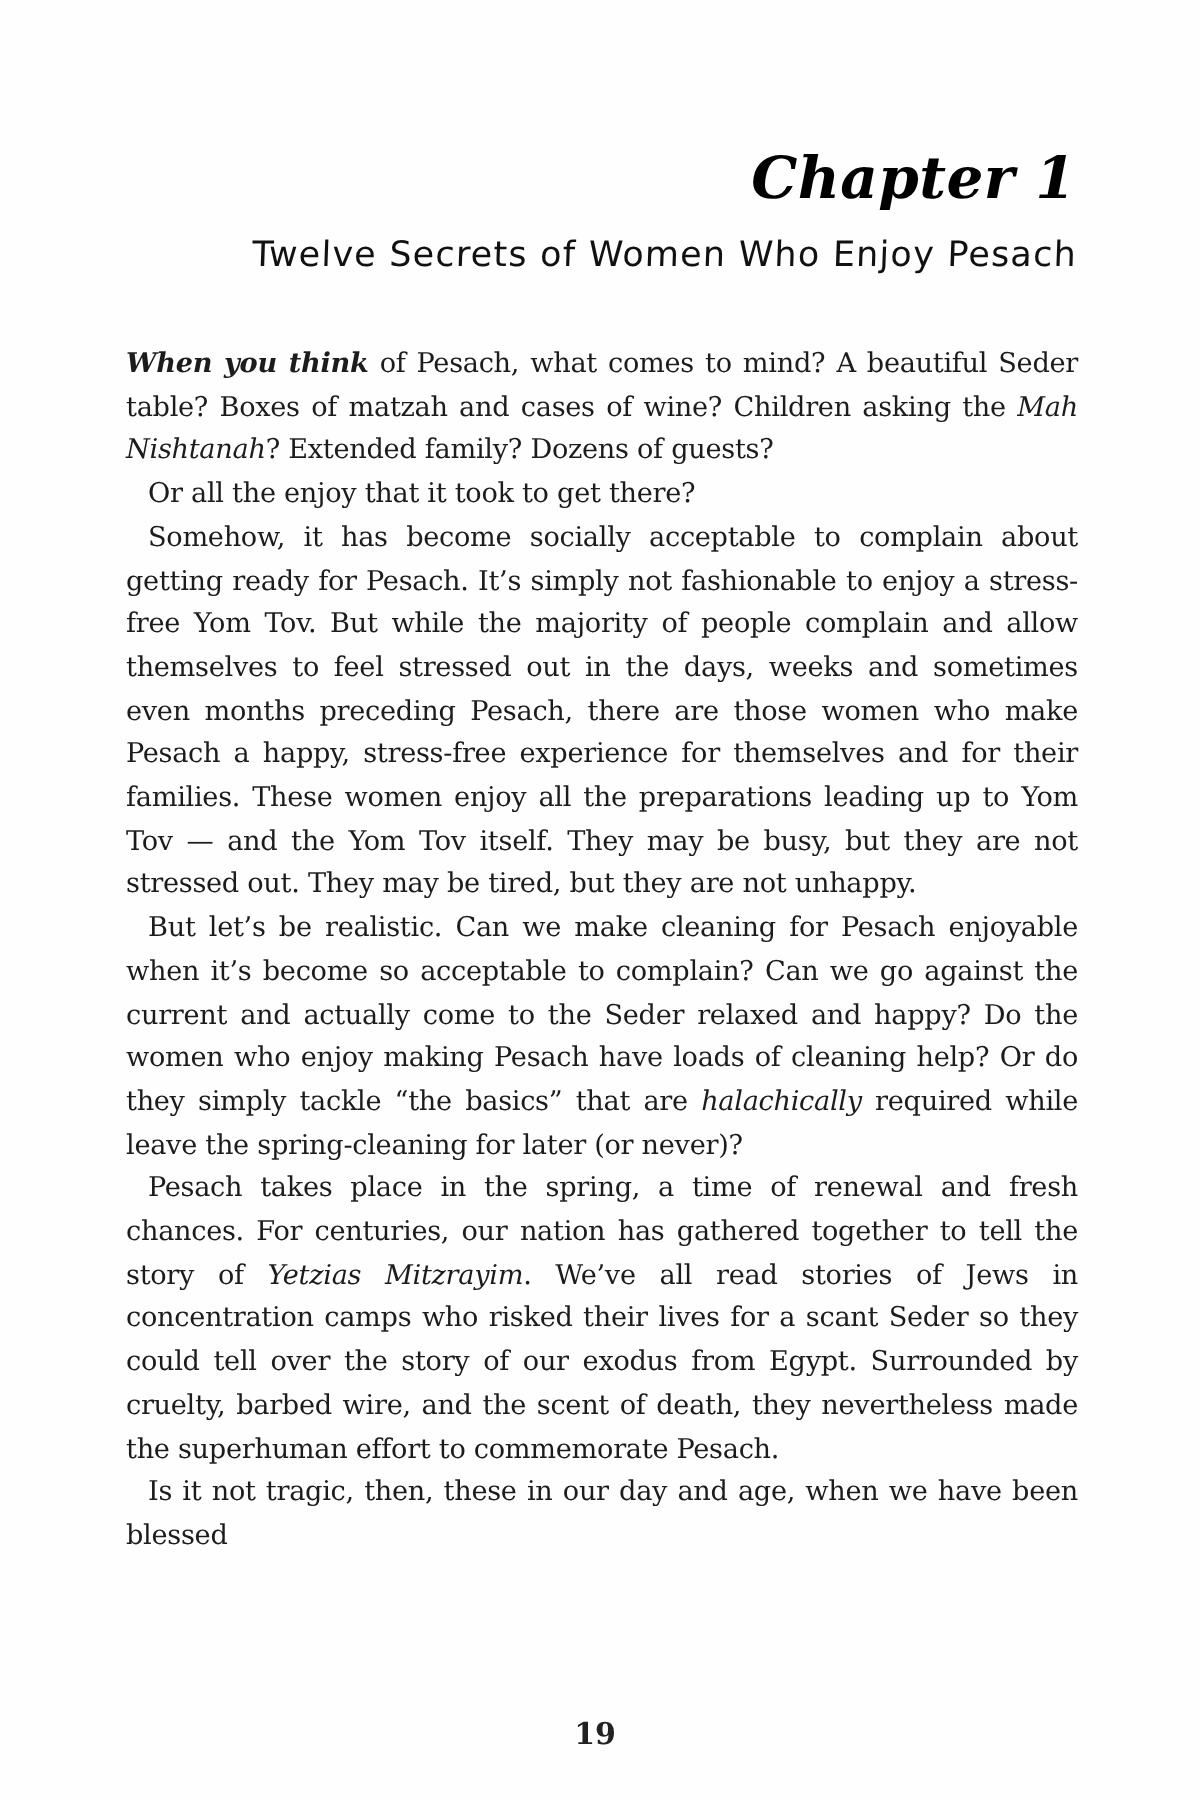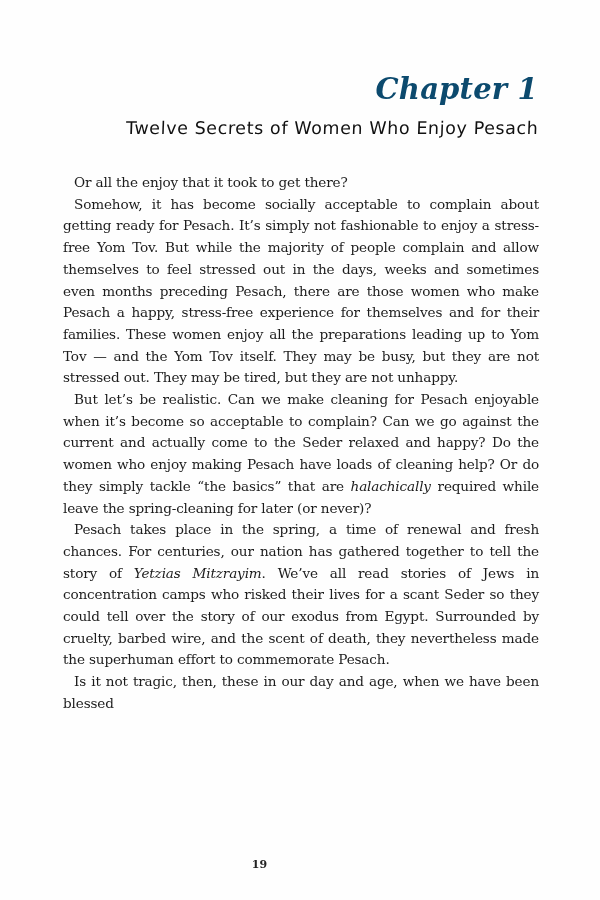--- a/index.html
+++ b/index.html
@@ -23,21 +23,21 @@
     .chapter-title {
       position: absolute;
       right: 62px;
       top: 72px;
       margin: 0;
       font-family: "DejaVu Serif", serif;
       font-style: italic;
       font-weight: bold;
       font-size: 29px;
       letter-spacing: 0.2px;
-      color: #0c4a6e;
+      color: #000000;
     }
     .chapter-subtitle {
       position: absolute;
       right: 62px;
       top: 118px;
       margin: 0;
       font-family: "DejaVu Sans", sans-serif;
       font-weight: normal;
       font-size: 17.5px;
       letter-spacing: 0.6px;
@@ -71,33 +71,35 @@
       font-style: italic;
     }
     .folio {
       position: absolute;
       left: 0;
       width: 519px;
       top: 858px;
       text-align: center;
       font-family: "DejaVu Serif", serif;
       font-weight: bold;
-      font-size: 11px;
+      font-size: 15px;
       color: #222;
+      padding-left: 38px;
     }
   </style>
 </head>
 <body>
 
 <div class="page">
 
   <h1 class="chapter-title">Chapter 1</h1>
   <h2 class="chapter-subtitle">Twelve Secrets of Women Who Enjoy Pesach</h2>
 
   <div class="body-text">
+    <p class="first"><span class="lead">When you think</span><span> of Pesach, what comes to mind? A beautiful Seder table? Boxes of matzah and cases of wine? Children asking the </span><em>Mah Nishtanah</em><span>? Extended family? Dozens of guests?</span></p>
 
     <p>Or all the enjoy that it took to get there?</p>
 
     <p>Somehow, it has become socially acceptable to complain about getting ready for Pesach. It’s simply not fashionable to enjoy a stress-free Yom Tov. But while the majority of people complain and allow themselves to feel stressed out in the days, weeks and sometimes even months preceding Pesach, there are those women who make Pesach a happy, stress-free experience for themselves and for their families. These women enjoy all the preparations leading up to Yom Tov — and the Yom Tov itself. They may be busy, but they are not stressed out. They may be tired, but they are not unhappy.</p>
 
     <p><span>But let’s be realistic. Can we make cleaning for Pesach enjoyable when it’s become so acceptable to complain? Can we go against the current and actually come to the Seder relaxed and happy? Do the women who enjoy making Pesach have loads of cleaning help? Or do they simply tackle “the basics” that are </span><em>halachically</em><span> required while leave the spring-cleaning for later (or never)?</span></p>
 
 
     <p><span>Pesach takes place in the spring, a time of renewal and fresh chances. For centuries, our nation has gathered together to tell the story of </span><em>Yetzias Mitzrayim</em><span>. We’ve all read stories of Jews in concentration camps who risked their lives for a scant Seder so they could tell over the story of our exodus from Egypt. Surrounded by cruelty, barbed wire, and the scent of death, they nevertheless made the superhuman effort to commemorate Pesach.</span></p>
 

